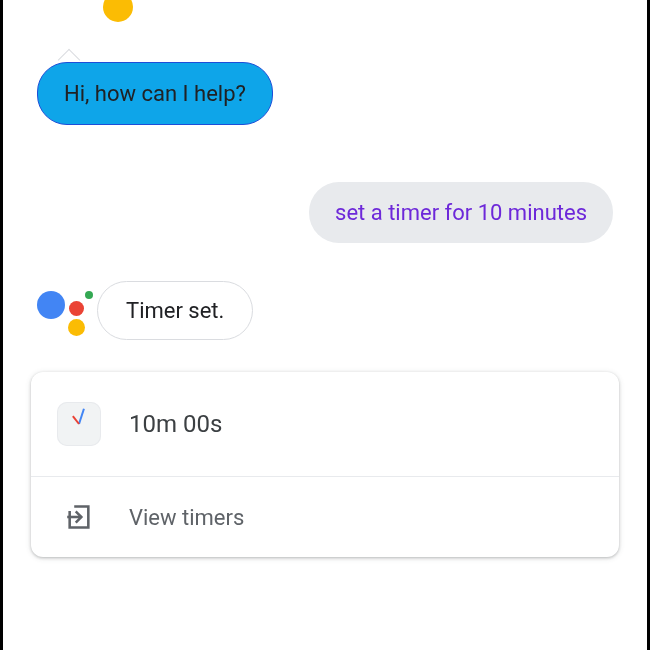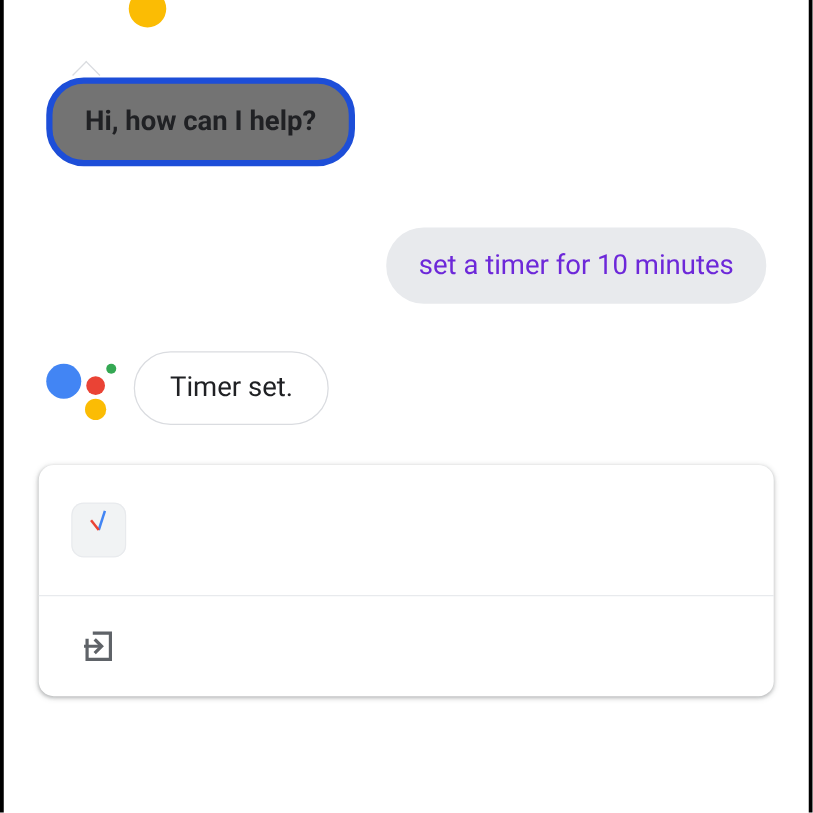--- a/index.html
+++ b/index.html
@@ -26,25 +26,24 @@
     background: #fbbc04;
     border-radius: 50%;
   }
 
   
   .greet-bubble {
     position: absolute;
     top: 62px;
     left: 34px;
     padding: 18px 26px;
-    border: 5px solid #1d4ed8;
+    border: 1px solid #1d4ed8;
     border-radius: 30px;
     font-size: 22px;
-    background: #737373;
-    font-weight: bold;
+    background: #0ea5e9;
   }
   .greet-tail {
     position: absolute;
     top: 52px;
     left: 58px;
     width: 16px;
     height: 16px;
     background: #fff;
     border-left: 1px solid #dadce0;
     border-top: 1px solid #dadce0;
@@ -97,21 +96,21 @@
     width: 8px; height: 8px;
     background: #34a853;
     border-radius: 50%;
     top: 6px; left: 48px;
   }
 
   
   .resp-bubble {
     position: absolute;
     top: 281px;
-    left: 104px;
+    left: 94px;
     border: 1px solid #dadce0;
     border-radius: 30px;
     padding: 16px 28px;
     font-size: 22px;
     background: #fff;
   }
 
   
   .card {
     position: absolute;
@@ -205,23 +204,25 @@
 </div>
 
 <div class="card">
   <div class="card-row">
     <div class="card-icon">
       <div class="clock-badge">
         <div class="clock-hand1"></div>
         <div class="clock-hand2"></div>
       </div>
     </div>
+    <div class="card-text">10m 00s</div>
   </div>
   <div class="card-row">
     <div class="card-icon small">
       <svg width="28" height="28" viewBox="0 0 24 24" fill="none" stroke="#5f6368" stroke-width="2.2" stroke-linecap="square">
         <path d="M9 3 H20 V21 H4 V8"></path>
         <path d="M3 12 H13"></path>
         <path d="M10 8 L14 12 L10 16"></path>
       </svg>
     </div>
+    <div class="card-text secondary">View timers</div>
   </div>
 </div>
 
 </body></html>

